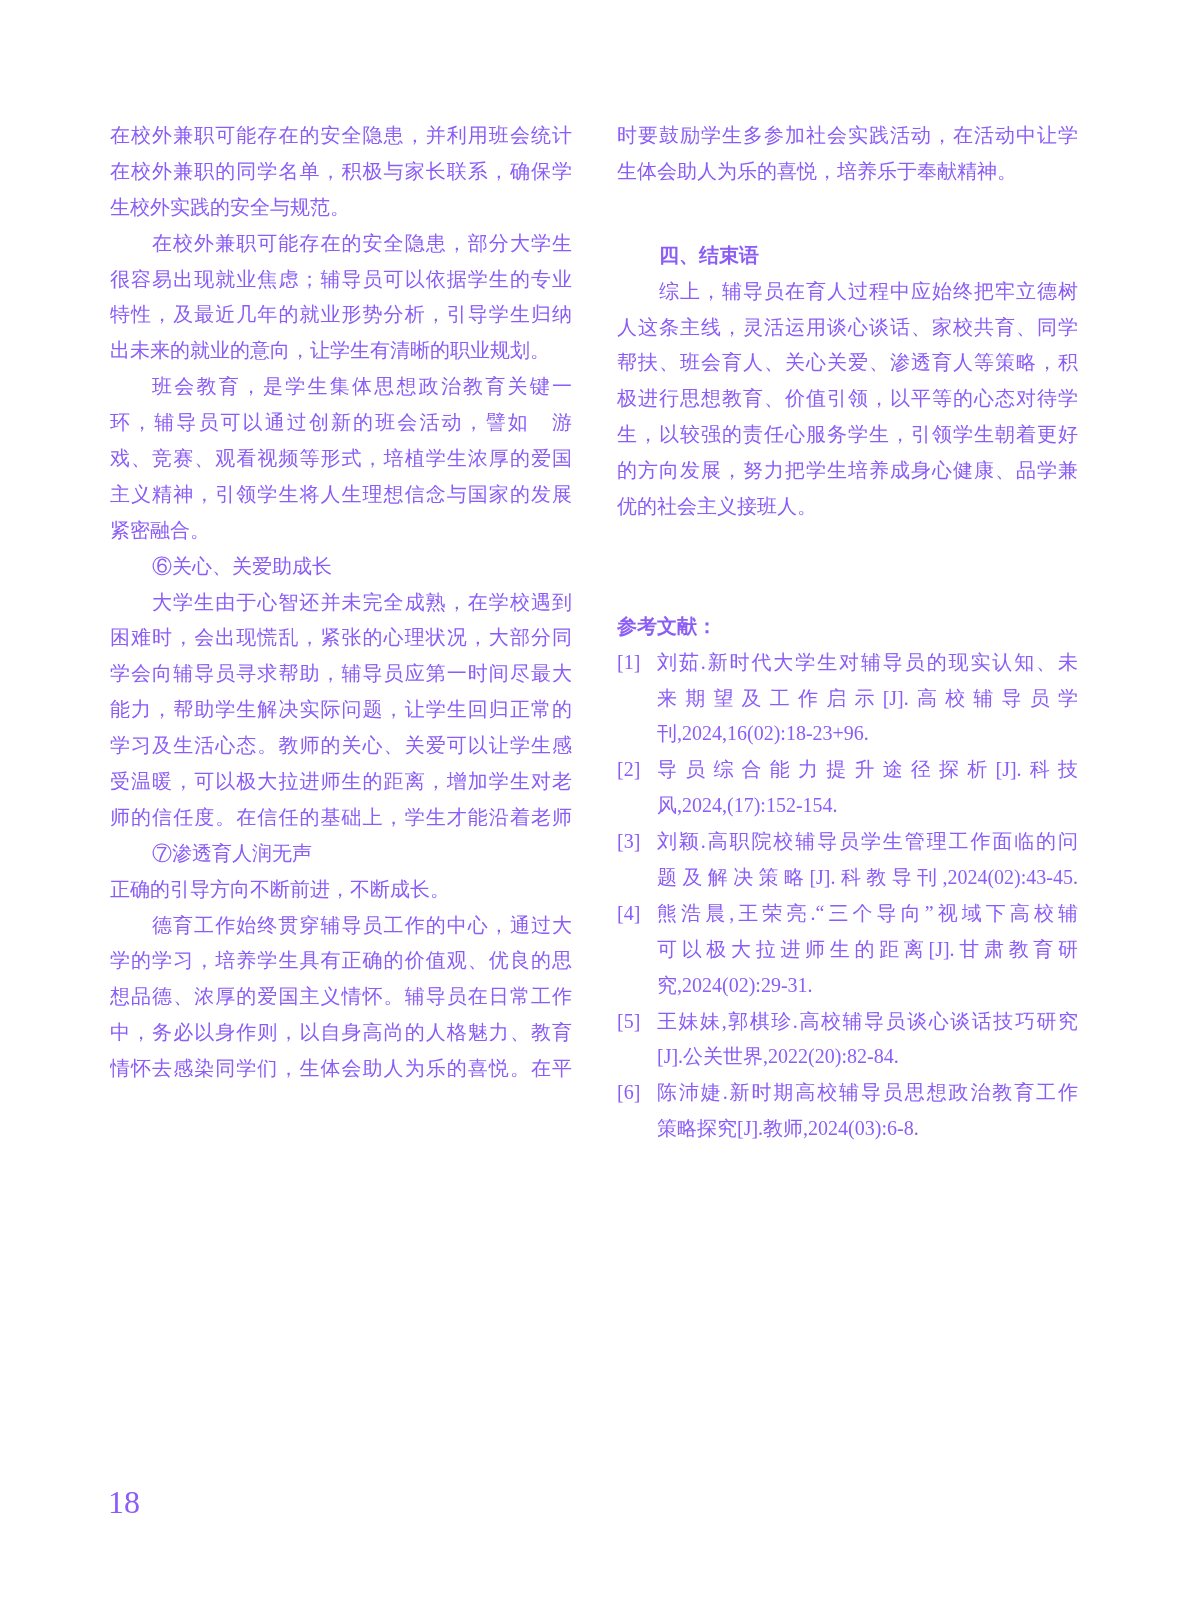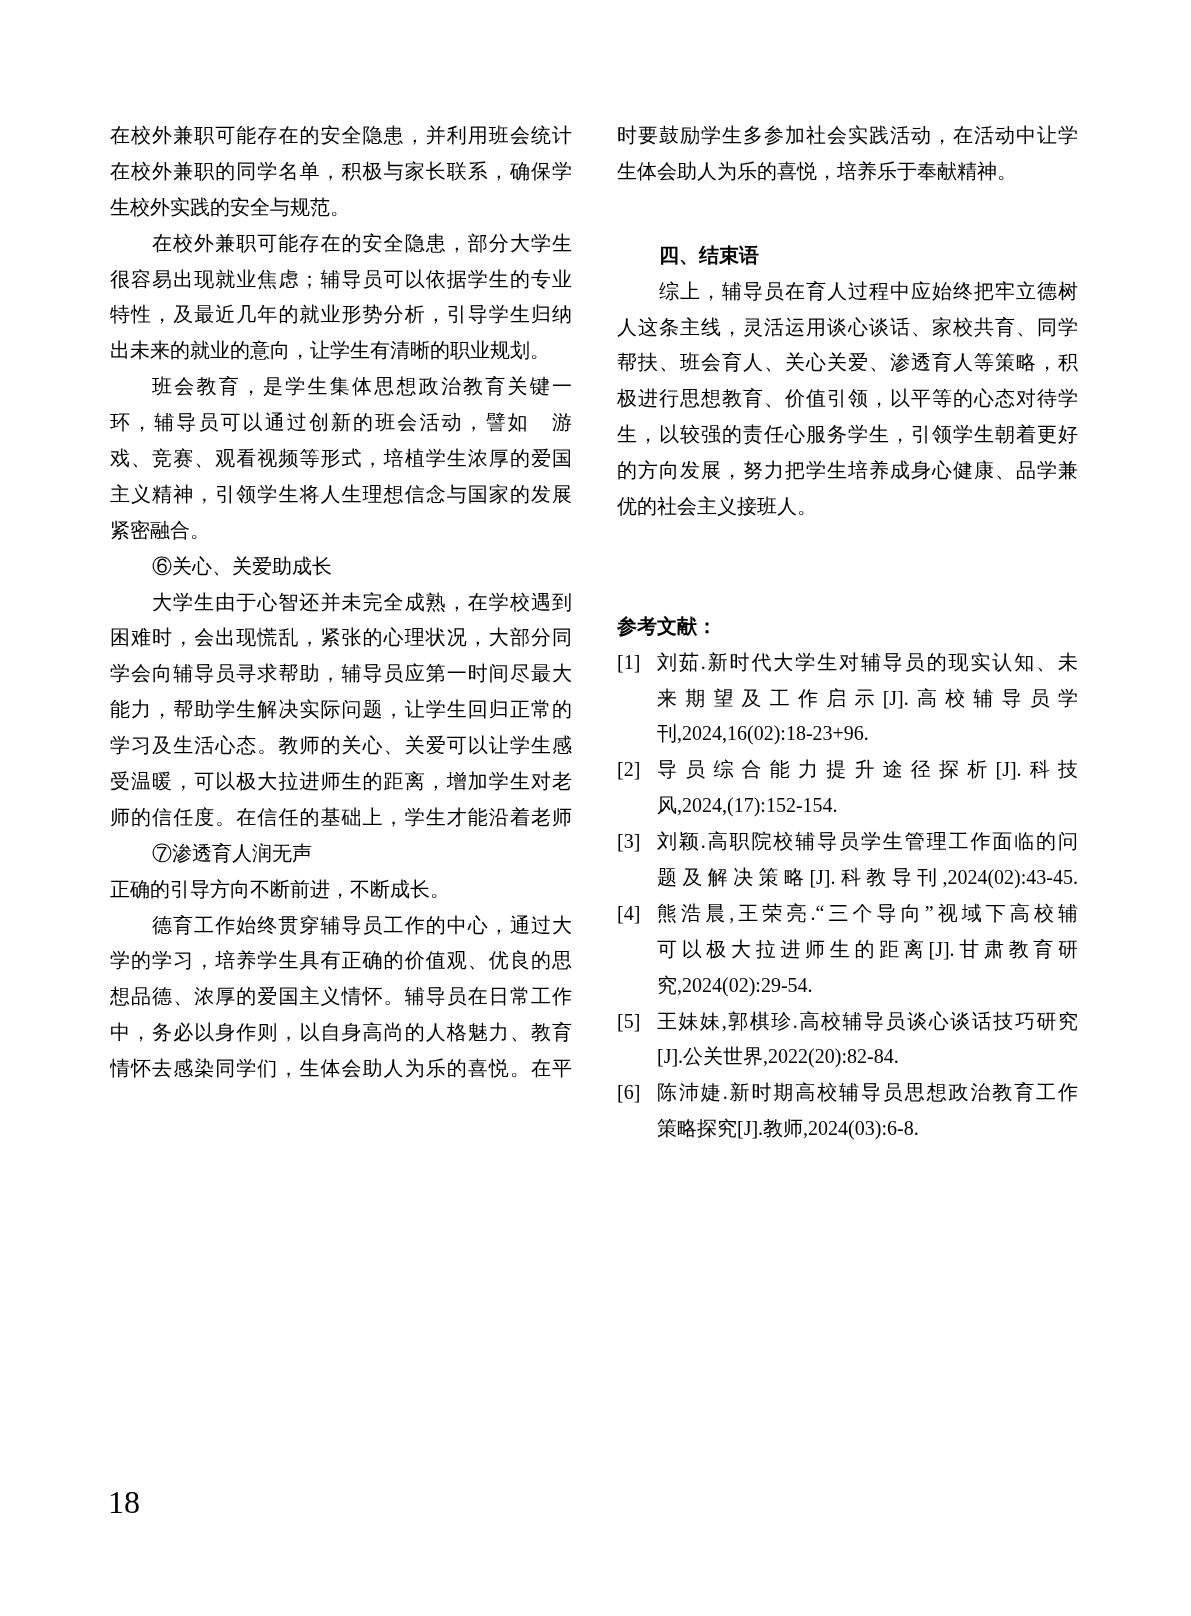--- a/index.html
+++ b/index.html
@@ -1,21 +1,21 @@
 <!DOCTYPE html>
 <html><head>
 <meta charset="utf-8">
 <style>
   html, body { margin: 0; padding: 0; }
   .page {
     position: relative;
     width: 1191px;
     height: 1616px;
     background: #ffffff;
-    color: #000000;
+    color: #8b5cf6;
     font-family: "Liberation Serif", "DejaVu Serif", serif;
     overflow: hidden;
     text-decoration: underline;
   }
   .col {
     position: absolute;
     top: 118px;
   }
   .col-left  { left: 110px; width: 462px; }
   .col-right { left: 617px; width: 461px; }
@@ -129,21 +129,21 @@
     <div class="ref">
       <span class="ref-label">[3]</span>
       <div class="line j">刘颖.高职院校辅导员学生管理工作面临的问</div>
       <div class="line j">题及解决策略[J].科教导刊,2024(02):43-45.</div>
     </div>
 
     <div class="ref">
       <span class="ref-label">[4]</span>
       <div class="line j">熊浩晨,王荣亮.“三个导向”视域下高校辅</div>
       <div class="line j">可以极大拉进师生的距离[J].甘肃教育研</div>
-      <div class="line">究,2024(02):29-54.</div>
+      <div class="line">究,2024(02):29-31.</div>
     </div>
 
     <div class="ref">
       <span class="ref-label">[5]</span>
       <div class="line j">王妹妹,郭棋珍.高校辅导员谈心谈话技巧研究</div>
       <div class="line">[J].公关世界,2022(20):82-84.</div>
     </div>
 
     <div class="ref">
       <span class="ref-label">[6]</span>

